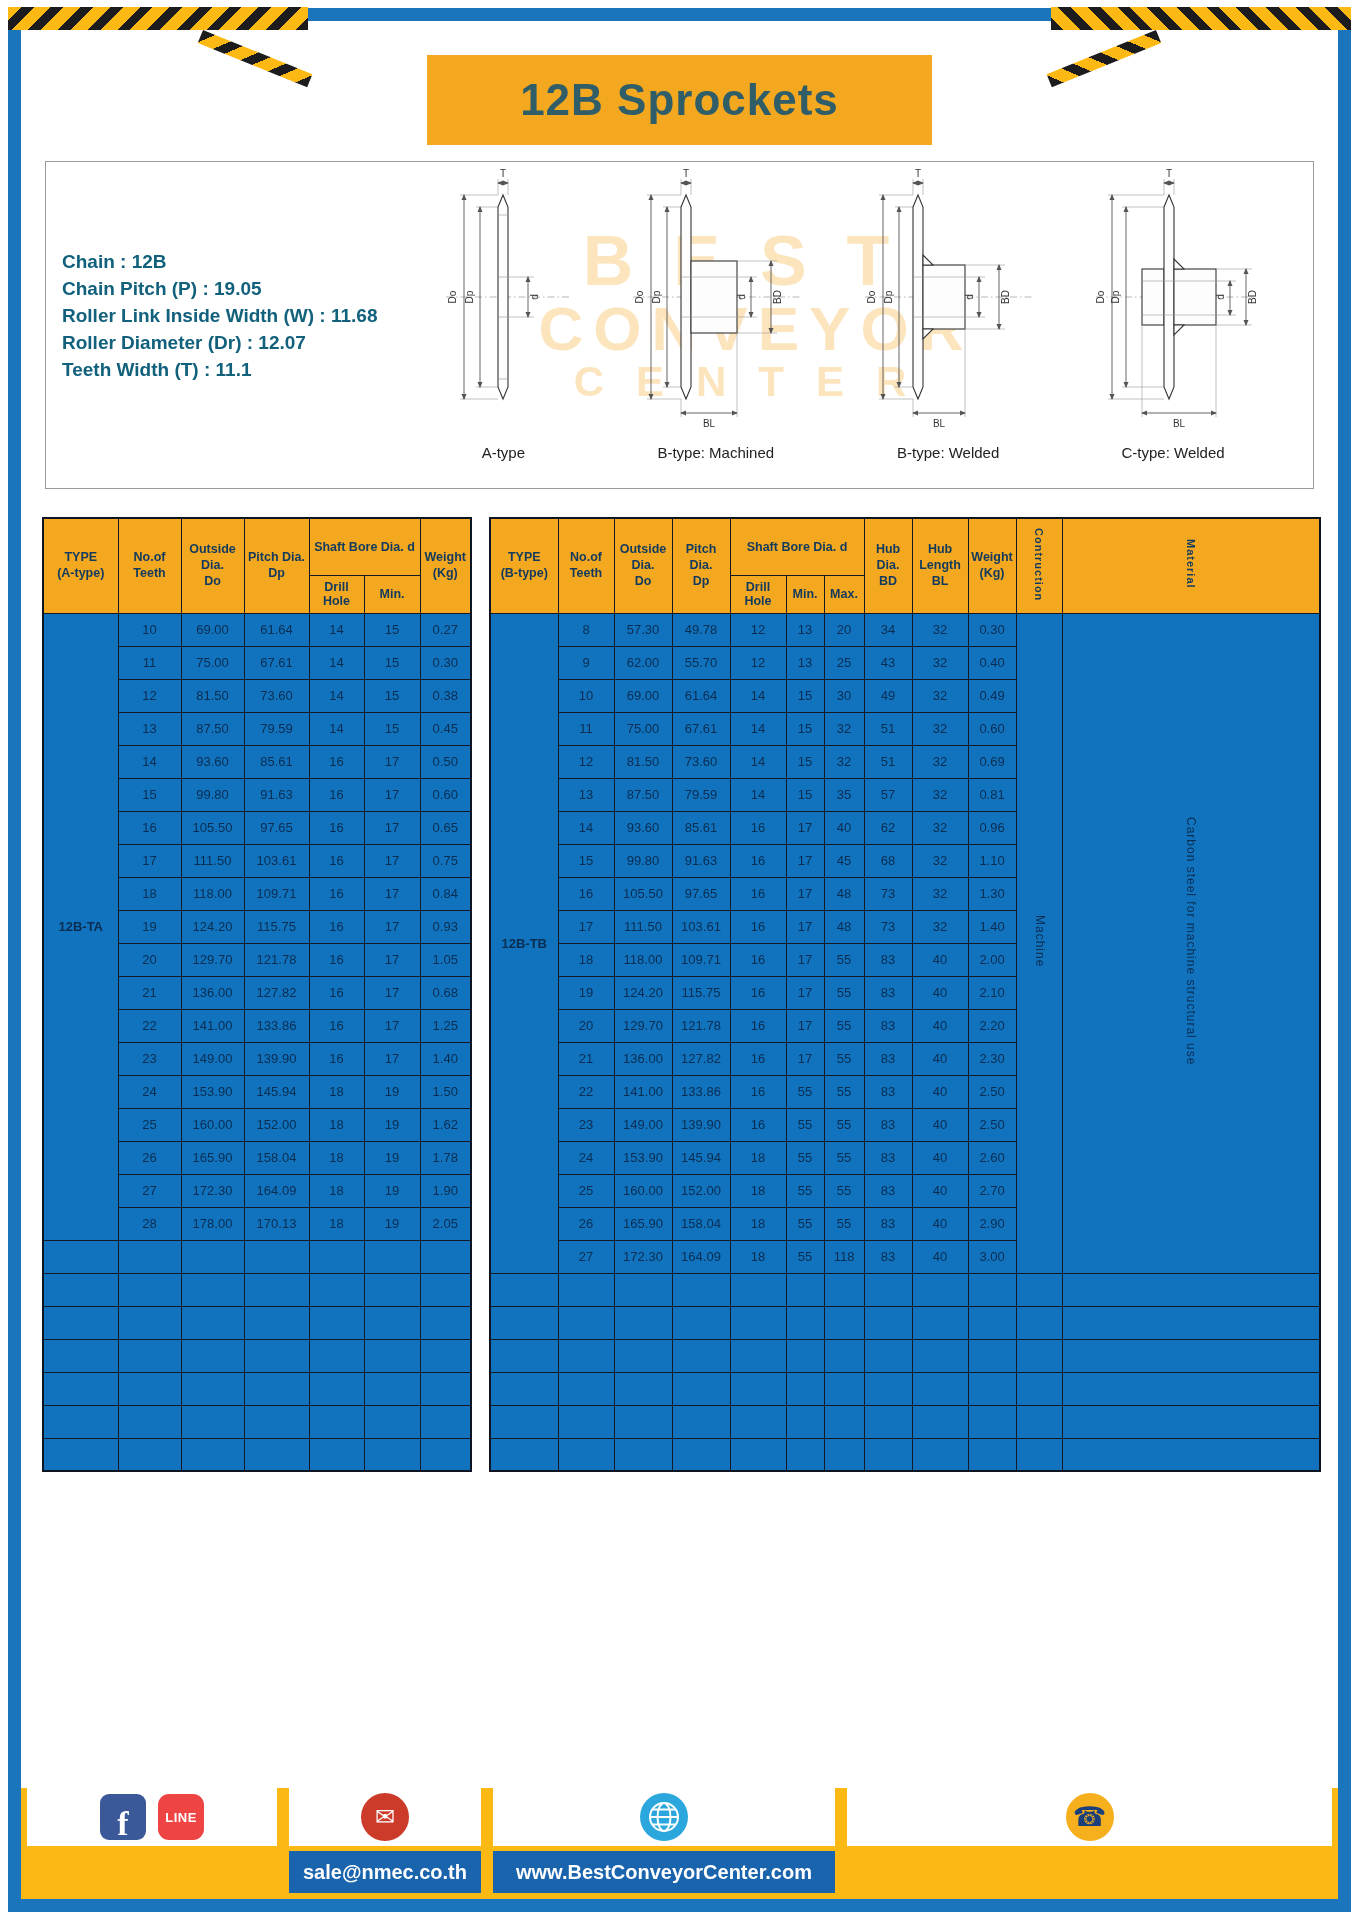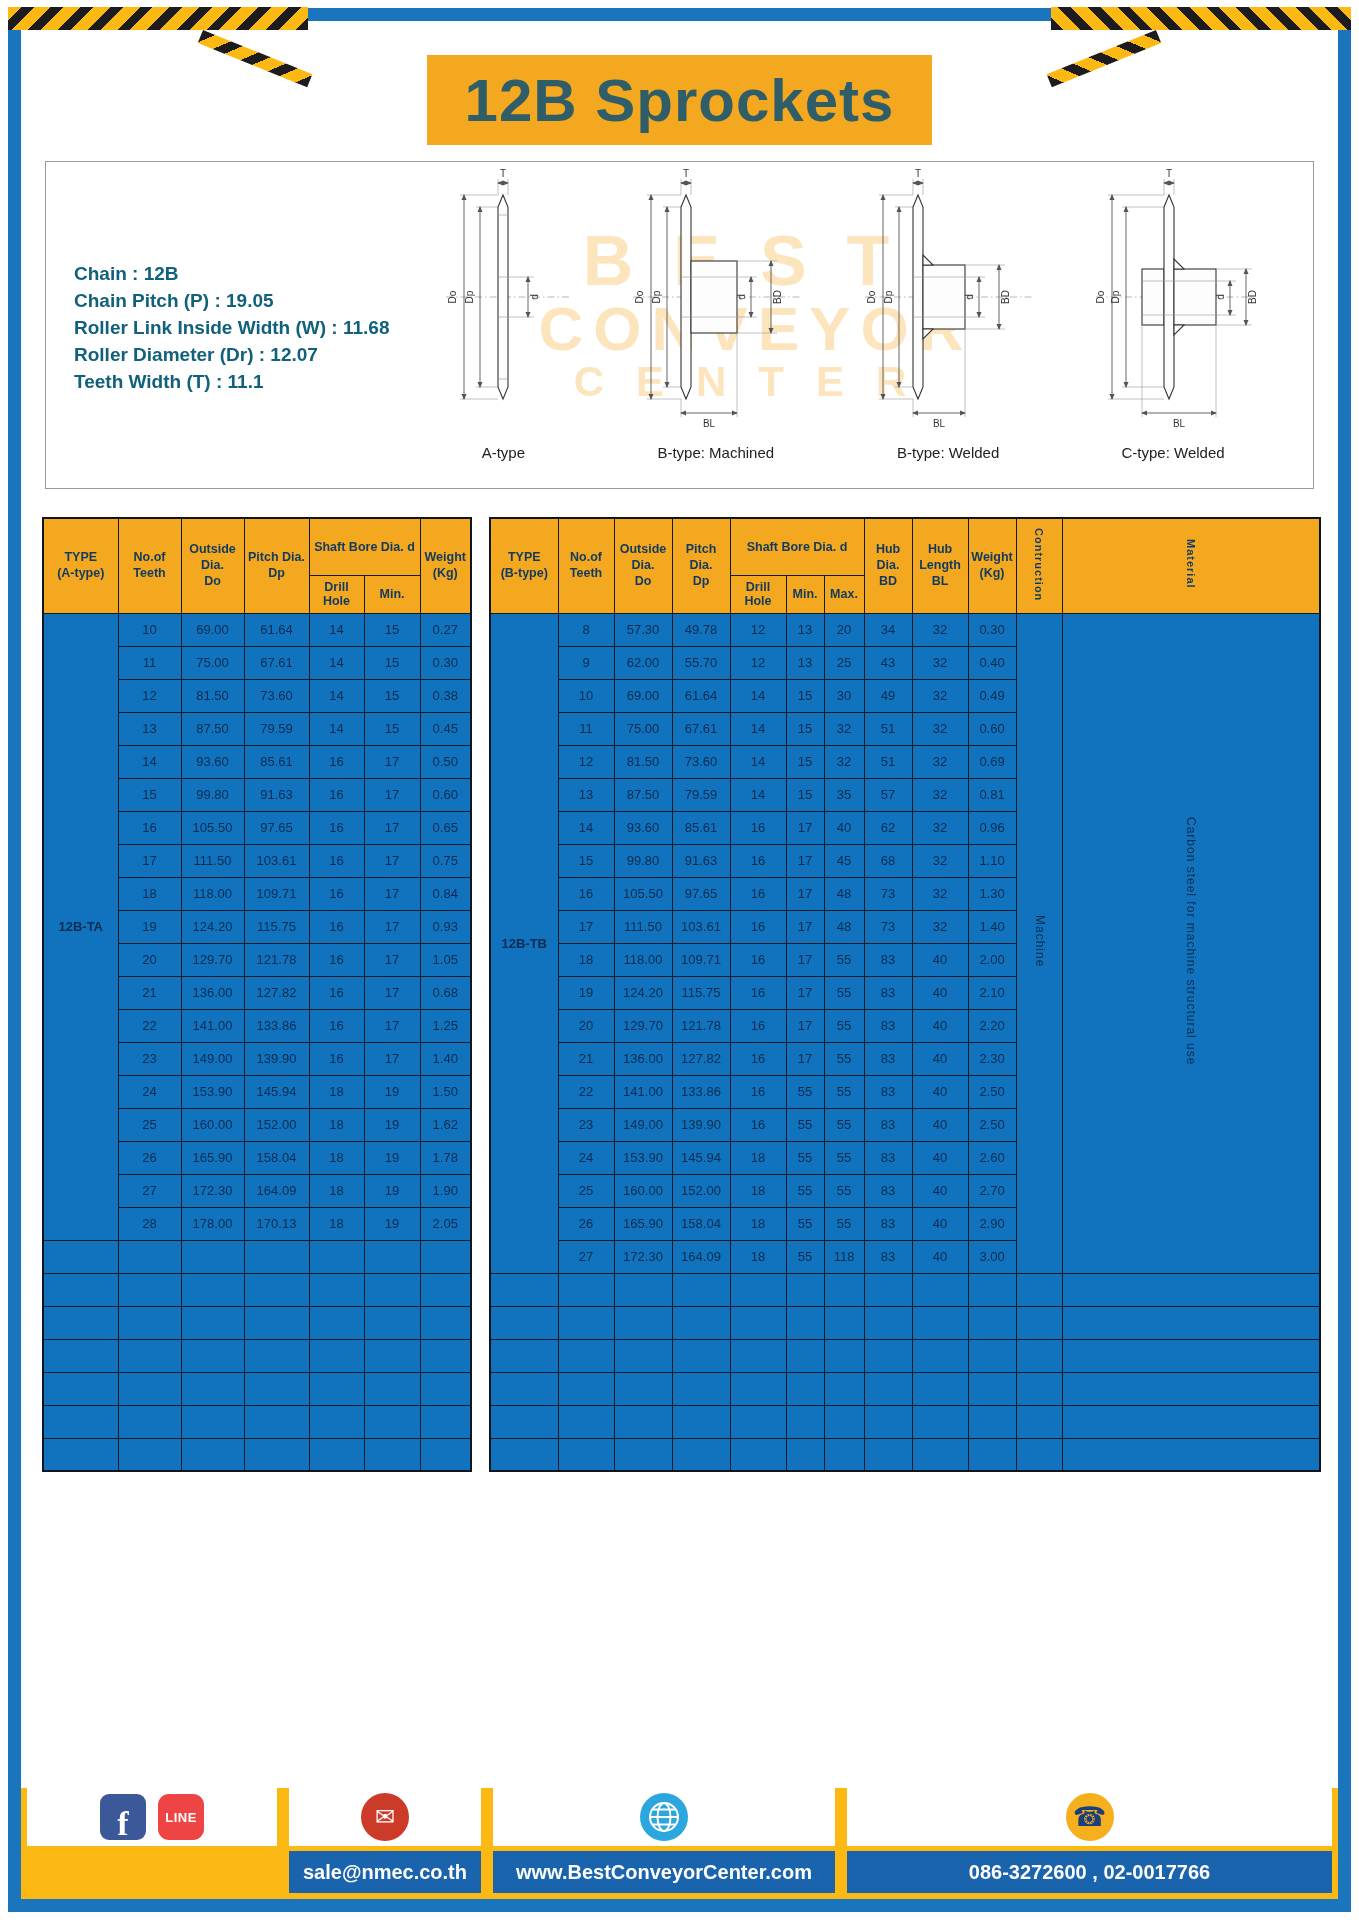--- a/index.html
+++ b/index.html
@@ -18,26 +18,26 @@
   .stripe-left  { top:-14px; left:-13px;  width:300px; height:23px; }
   .stripe-left-angle  { top:9px; left:182px; width:118px; height:14px;
             transform:rotate(22deg); transform-origin:left top; }
   .stripe-right { top:-14px; right:-13px; width:300px; height:23px; }
   .stripe-right-angle { top:9px; right:182px; width:118px; height:14px;
             transform:rotate(-22deg); transform-origin:right top; }
 
   
   .title-banner { width:505px; height:90px; margin:34px auto 0; background:#f3a81f;
                   display:flex; align-items:center; justify-content:center; }
-  .title-banner h1 { margin:4px; font-size:60px; font-weight:bold; color:#2f5d68; letter-spacing:1px; }
+  .title-banner h1 { margin:4px; font-size:44px; font-weight:bold; color:#2f5d68; letter-spacing:1px; }
 
   
   .spec-panel { position:relative; margin:16px 24px 0; height:326px;
                 border:1.5px solid #9a9a9a; background:#fff; overflow:hidden; }
-  .spec-list { position:absolute; left:16px; top:86px; margin:12px; padding:0; list-style:none;
+  .spec-list { position:absolute; left:16px; top:86px; margin:0; padding:0; list-style:none;
                font-size:19px; font-weight:bold; color:#11607c; line-height:27px; z-index:2; }
   .watermark { position:absolute; left:390px; top:64px; width:640px; text-align:center;
                color:rgba(244,166,37,0.30); font-weight:bold; z-index:0; line-height:1.02; }
   .watermark .wm1 { font-size:70px; letter-spacing:40px; }
   .watermark .wm2 { font-size:62px; letter-spacing:10px; }
   .watermark .wm3 { font-size:42px; letter-spacing:32px; }
   .figs { position:absolute; left:340px; right:10px; top:6px; bottom:4px;
           display:flex; justify-content:space-evenly; align-items:stretch; z-index:1; }
   .fig { display:flex; flex-direction:column; align-items:center; }
   .fig svg { display:block; }
@@ -915,20 +915,17 @@
         <div class="fbar">
           <span>www.BestConveyorCenter.com</span>
         </div>
       </div>
       <div class="fsec fsec-4">
         <div class="ficons">
           <div class="icon-round icon-phone">
               <span>☎</span>
             </div>
         </div>
-        <div class="fbar">
-          <span>086-3272600 , 02-0017766</span>
-        </div>
       </div>
     </div>
 
   </div>
 </div>
 
 </body></html>

